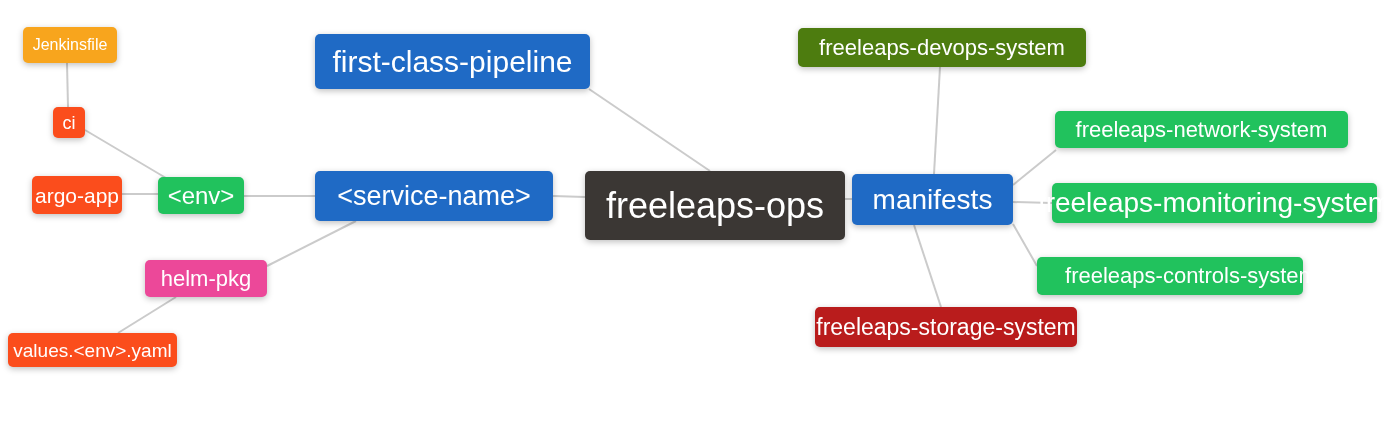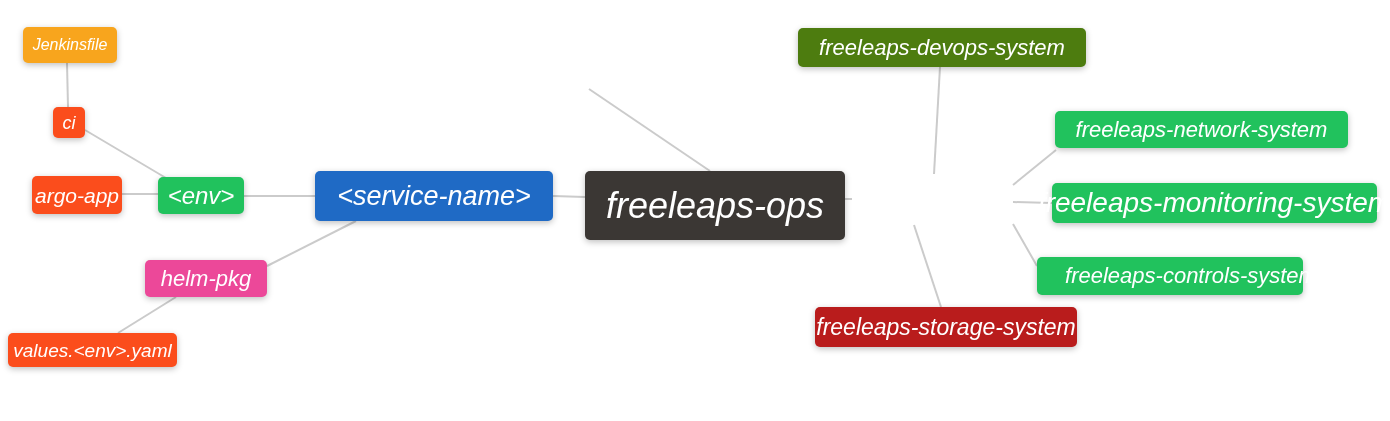--- a/index.html
+++ b/index.html
@@ -34,21 +34,20 @@
     align-items: center;
     justify-content: center;
     color: #ffffff;
     white-space: nowrap;
     border-radius: 5px;
     box-shadow: 0 2px 6px rgba(0,0,0,0.25);
     cursor: default;
     line-height: 1;
     padding: 0 6px;
     user-select: none;
-    font-style: italic;
   }
 </style>
 </head>
 <body>
 
 <div class="canvas" style="background: rgb(255, 255, 255);">
   <svg class="edges-svg" viewBox="0 0 1390 421" xmlns="http://www.w3.org/2000/svg">
       <line x1="67" y1="63" x2="68" y2="107" stroke="#cbcbcb"></line>
       <line x1="85" y1="130" x2="166" y2="178" stroke="#cbcbcb"></line>
       <line x1="122" y1="194" x2="158" y2="194" stroke="#cbcbcb"></line>
@@ -64,20 +63,22 @@
       <line x1="1013" y1="224" x2="1037" y2="266" stroke="#cbcbcb"></line>
       <line x1="914" y1="225" x2="941" y2="307" stroke="#cbcbcb"></line>
     </svg>
 
 <div class="node" style="left: 23px; top: 27px; width: 94px; height: 36px; background: rgb(248, 165, 29); font-size: 16px;">Jenkinsfile</div>
     <div class="node" style="left: 53px; top: 107px; width: 32px; height: 31px; background: rgb(251, 77, 28); font-size: 18px;">ci</div>
     <div class="node" style="left: 32px; top: 176px; width: 90px; height: 38px; background: rgb(251, 77, 28); font-size: 21px;">argo-app</div>
     <div class="node" style="left: 158px; top: 177px; width: 86px; height: 37px; background: rgb(33, 194, 93); font-size: 24px;">&lt;env&gt;</div>
     <div class="node" style="left: 145px; top: 260px; width: 122px; height: 37px; background: #ec4899; font-size: 22px;">helm-pkg</div>
     <div class="node" style="left: 8px; top: 333px; width: 169px; height: 34px; background: rgb(251, 77, 28); font-size: 19px;">values.&lt;env&gt;.yaml</div>
+    <div class="node" style="left: 315px; top: 34px; width: 275px; height: 55px; background: rgb(31, 106, 197); font-size: 30px;">first-class-pipeline</div>
     <div class="node" style="left: 315px; top: 171px; width: 238px; height: 50px; background: rgb(31, 106, 197); font-size: 27px;">&lt;service-name&gt;</div>
     <div class="node" style="left: 585px; top: 171px; width: 260px; height: 69px; background: rgb(59, 55, 52); font-size: 36px;">freeleaps-ops</div>
+    <div class="node" style="left: 852px; top: 174px; width: 161px; height: 51px; background: rgb(31, 106, 197); font-size: 28px;">manifests</div>
     <div class="node" style="left: 798px; top: 28px; width: 288px; height: 39px; background: #4d7c0f; font-size: 22px;">freeleaps-devops-system</div>
     <div class="node" style="left: 1055px; top: 111px; width: 293px; height: 37px; background: rgb(33, 194, 93); font-size: 22px;">freeleaps-network-system</div>
     <div class="node" style="left: 1052px; top: 183px; width: 325px; height: 40px; background: rgb(33, 194, 93); font-size: 28px;">freeleaps-monitoring-system</div>
     <div class="node" style="left: 1037px; top: 257px; width: 266px; height: 38px; background: rgb(33, 194, 93); font-size: 22px; padding-left: 48px;">freeleaps-controls-system</div>
     <div class="node" style="left: 815px; top: 307px; width: 262px; height: 40px; background: #b91c1c; font-size: 23px;">freeleaps-storage-system</div>
   </div>
 
 </body></html>

